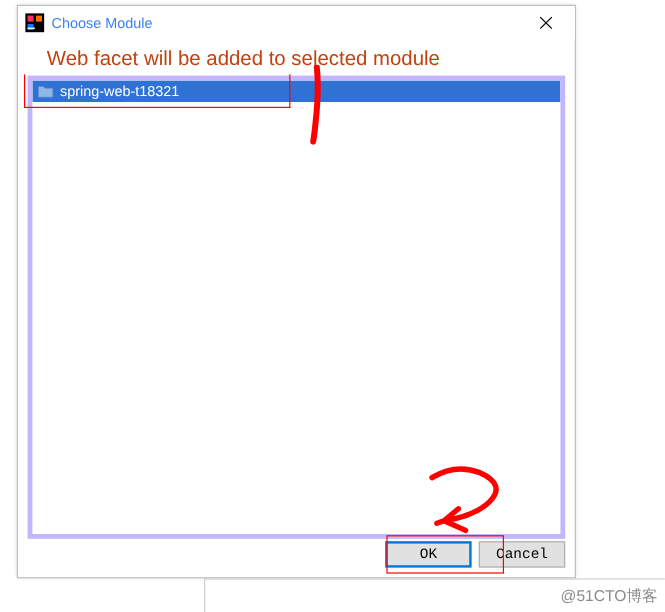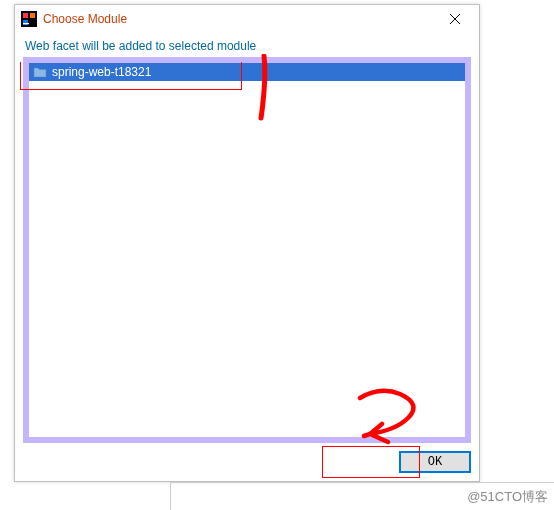--- a/index.html
+++ b/index.html
@@ -30,39 +30,40 @@
       background: #ffffff;
     }
     .app-icon {
       width: 16px; height: 16px;
       margin-right: 6px;
       flex-shrink: 0;
     }
     .title-text {
       flex: 1;
       font-size: 12px;
-      color: #c2410c;
+      color: #3b82f6;
     }
     .close-btn {
       width: 40px;
       height: 24px;
       display: flex;
       align-items: center;
       justify-content: center;
       cursor: pointer;
     }
     .close-btn svg { width: 10px; height: 10px; }
     .subtitle {
       padding: 6px 10px 4px 10px;
-      font-size: 12px;
-      color: #0369a1;
+      font-size: 17px;
+      color: #c2410c;
+      margin-left: 14px;
     }
     .list {
       margin: 0 8px;
-      border: 6px solid #c4b5fd;
+      border: 4px solid #c4b5fd;
       background: #ffffff;
       height: 386px;
       overflow: hidden;
     }
     .list-item {
       display: flex;
       align-items: center;
       height: 18px;
       padding: 0 4px;
       font-size: 12px;
@@ -175,20 +176,21 @@
         <svg viewBox="0 0 14 14">
           <path d="M1 3 L5 3 L6.5 4.5 L13 4.5 L13 12 L1 12 Z" fill="#8fb7e6" stroke="#5a86c4" stroke-width="0.5"></path>
         </svg>
       </span>
       <span>spring-web-t18321</span>
     </div>
   </div>
 
   <div class="button-row">
     <button class="btn primary">OK</button>
+    <button class="btn">Cancel</button>
   </div>
 </div>
 
 <div class="anno red-box-1"></div>
 <svg class="anno red-stroke-1" width="24" height="68">
   <path d="M12 2 Q14 20 11 48 Q10 58 9 64" stroke="#ff0000" stroke-width="5" fill="none" stroke-linecap="round"></path>
 </svg>
 <div class="anno red-box-2"></div>
 <svg class="anno red-stroke-2" width="96" height="66">
   <path d="M18 14 Q38 2 58 10 Q80 20 66 34 Q54 46 28 50 L22 52 M28 50 L46 58 M28 50 L40 40" stroke="#ff0000" stroke-width="4.5" fill="none" stroke-linecap="round" stroke-linejoin="round"></path>

